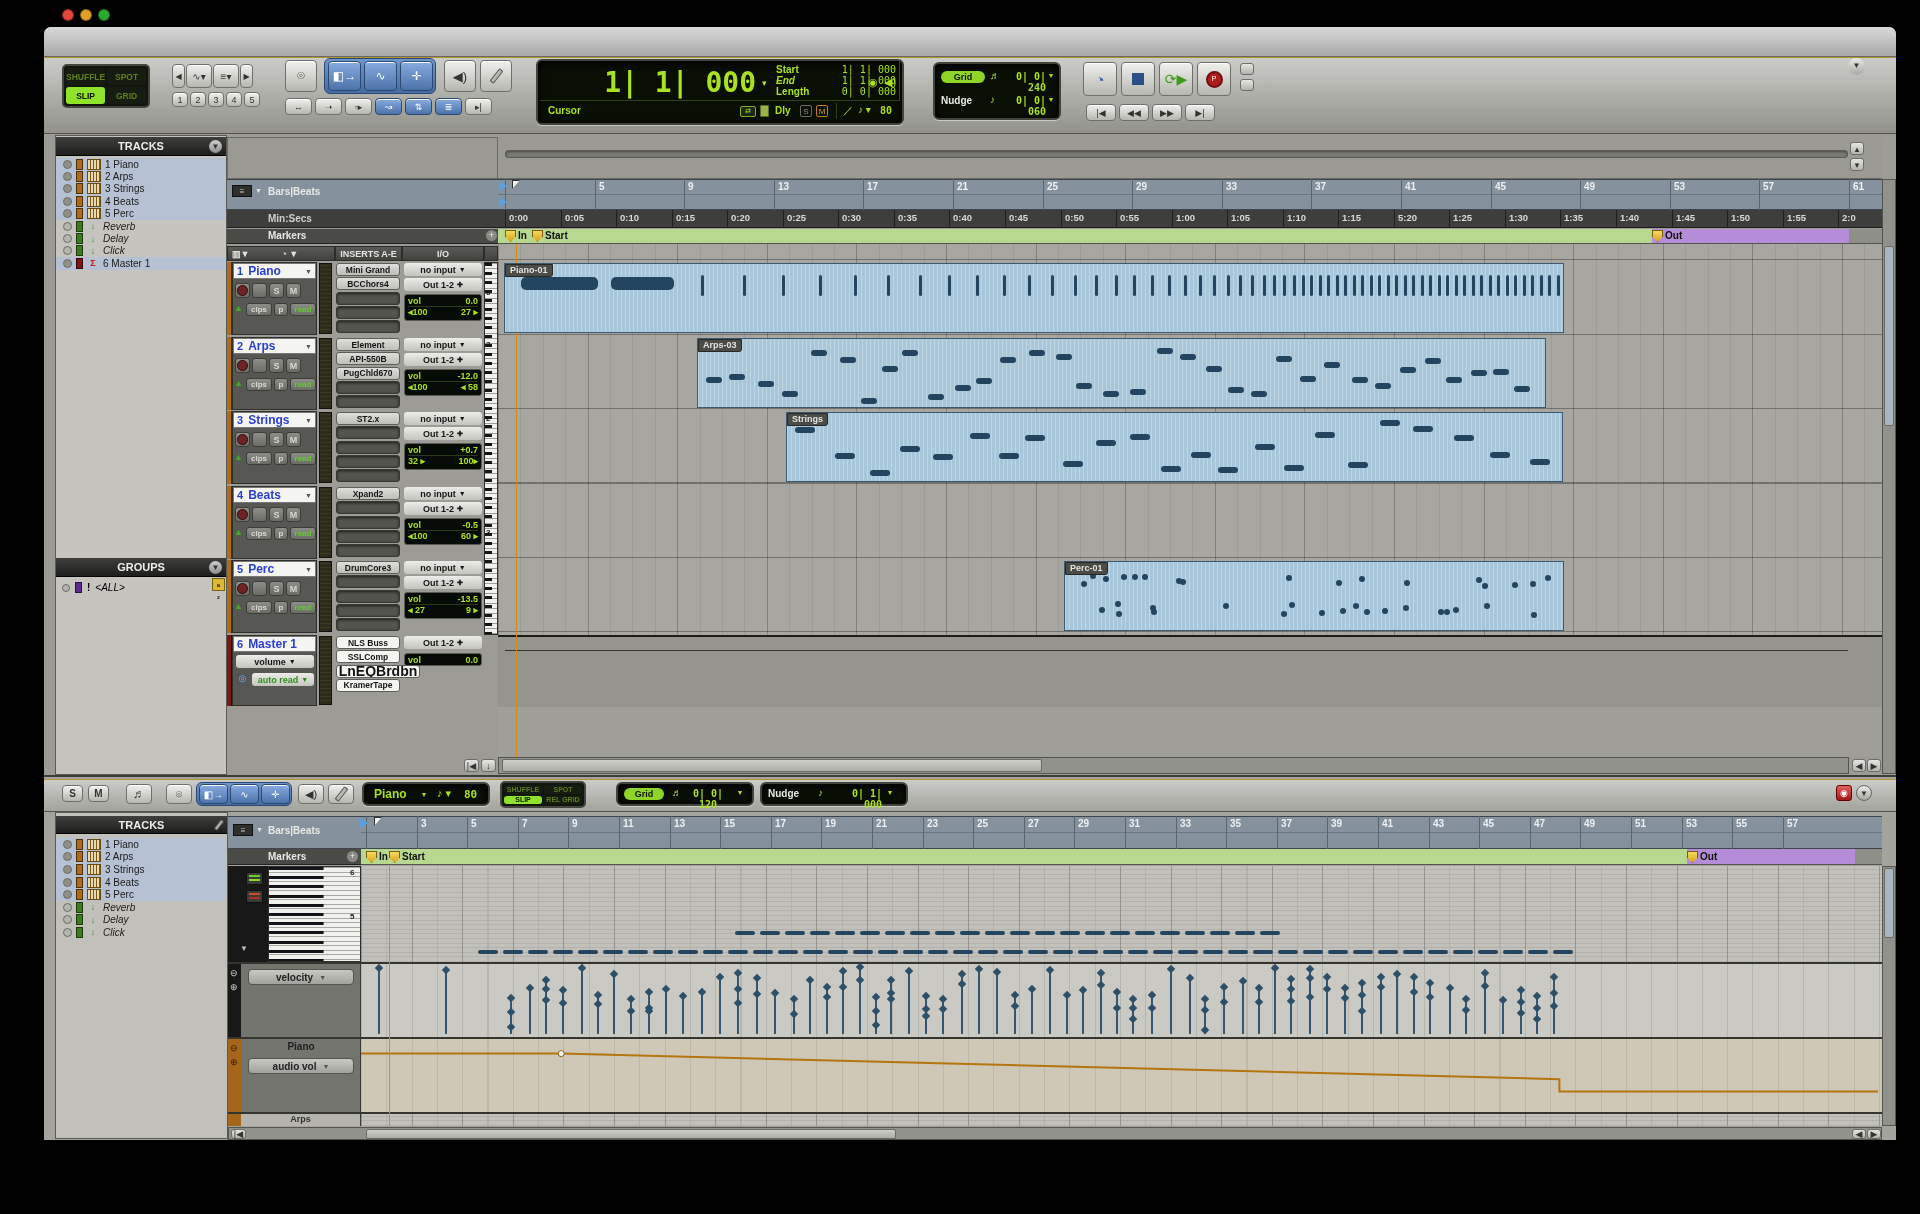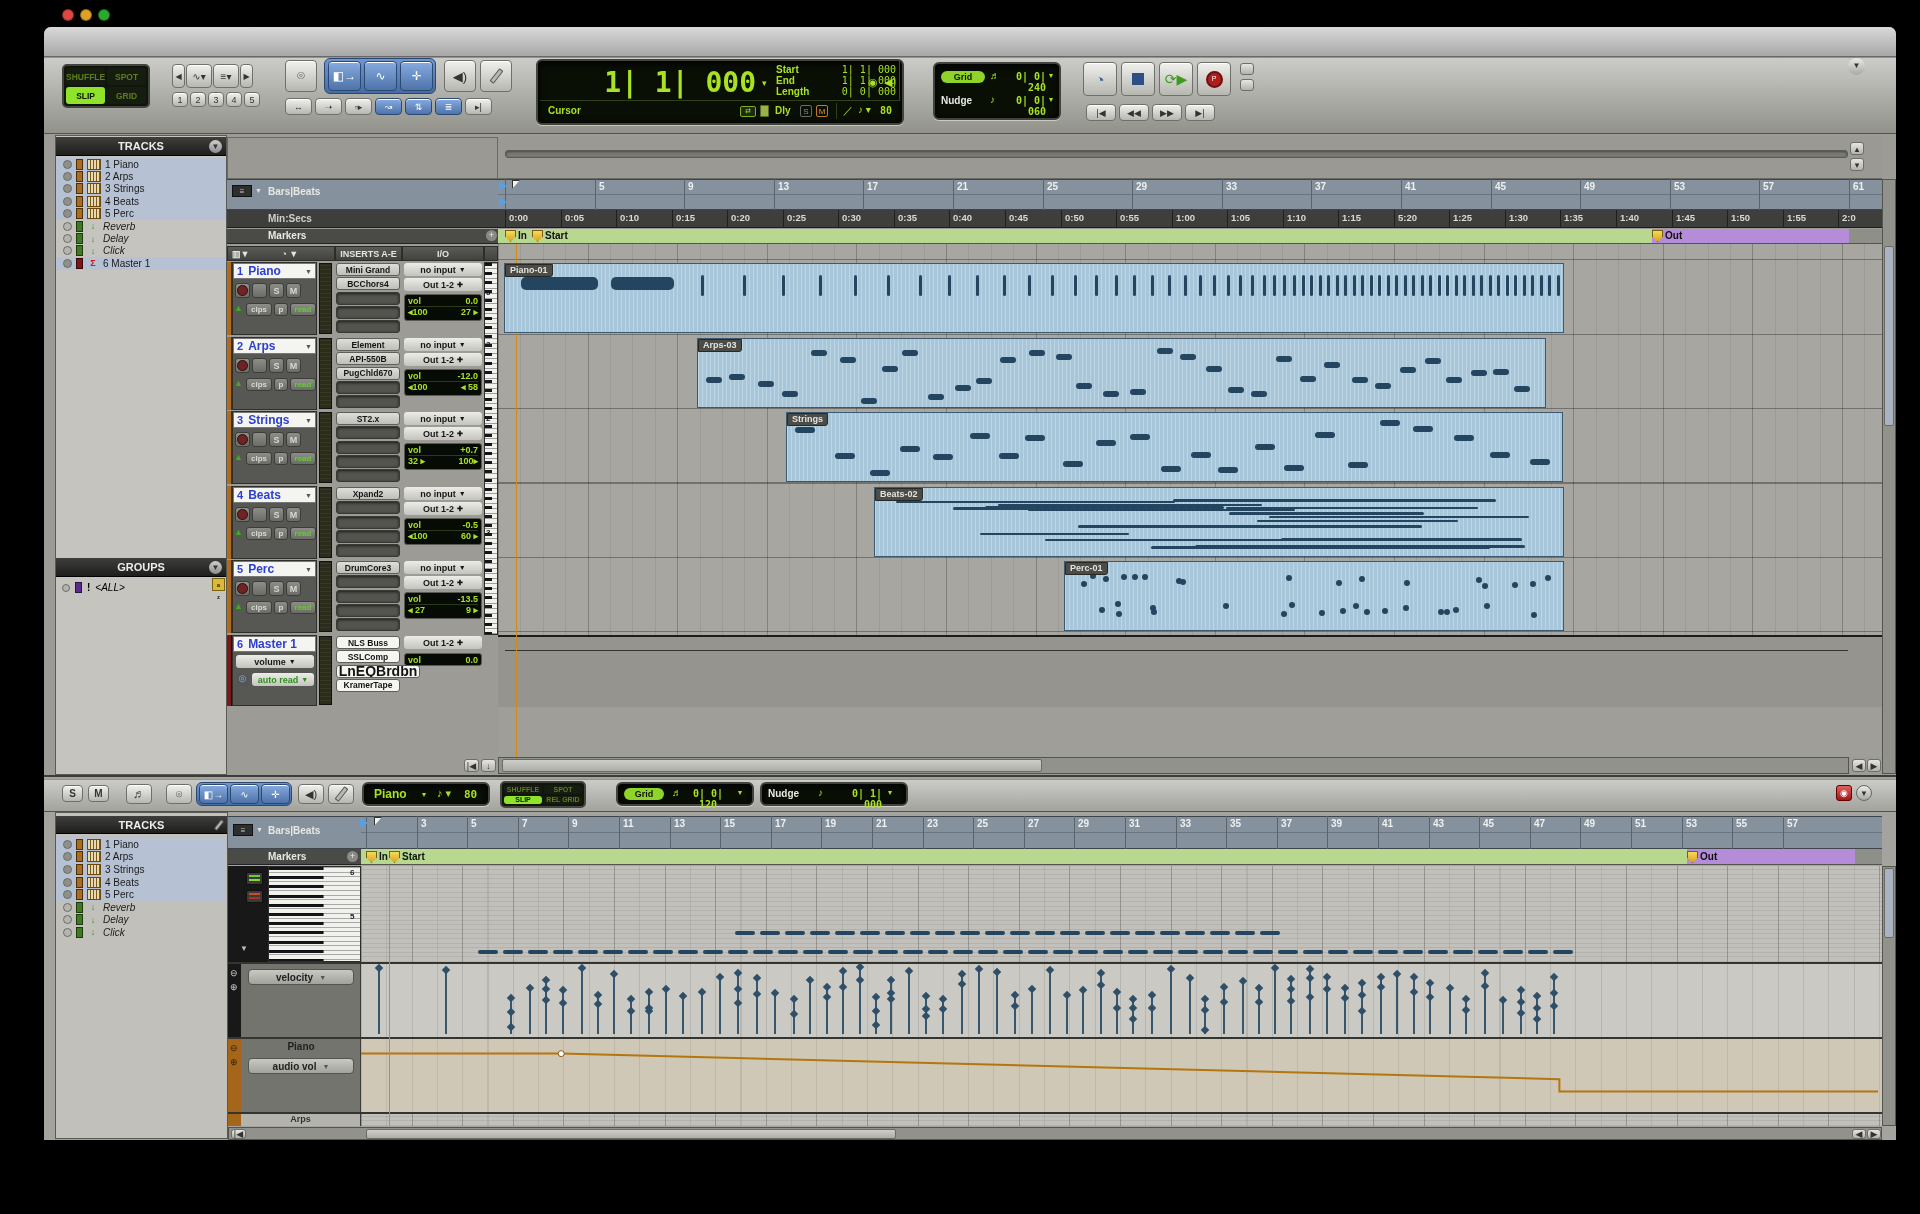--- a/index.html
+++ b/index.html
@@ -157,21 +157,21 @@
 
   <div class="a lcd" style="left:536px;top:59px;width:368px;height:66px;"></div>
   <div class="a g mono" style="left:556px;top:66px;width:200px;text-align:right;font-size:28px;font-weight:bold;">1| 1| 000</div>
   <div class="a g" style="left:762px;top:78px;font-size:9px;">▾</div>
   <div class="a" style="left:776px;top:64px;width:120px;">
     <div style="display:flex;justify-content:space-between;">
         <span class="g" style="font-size:10px;font-weight:bold;">Start</span>
         <span class="g mono" style="font-size:10px;">1| 1| 000</span>
       </div>
     <div style="display:flex;justify-content:space-between;">
-        <span class="g" style="font-size:10px;font-weight:bold;">End</span>
+        <span class="g" style="font-size:10px;font-weight:bold;font-style:italic;">End</span>
         <span class="g mono" style="font-size:10px;">1| 1| 000</span>
       </div>
     <div style="display:flex;justify-content:space-between;">
         <span class="g" style="font-size:10px;font-weight:bold;">Length</span>
         <span class="g mono" style="font-size:10px;">0| 0| 000</span>
       </div>
   </div>
   <div class="a" style="left:899px;top:60px;width:1px;height:40px;background:#3a4a20;"></div>
   <div class="a g" style="left:868px;top:76px;font-size:11px;">◉</div>
   <div class="a g" style="left:884px;top:76px;font-size:11px;">◀)</div>
@@ -906,39 +906,20 @@
       <div class="nt" style="left: 468.352px; top: 31.2186px; width: 20px; height: 6px; border-radius: 3px;"></div>
       <div class="nt" style="left: 497.138px; top: 51.6837px; width: 20px; height: 6px; border-radius: 3px;"></div>
       <div class="nt" style="left: 527.749px; top: 18.9567px; width: 20px; height: 6px; border-radius: 3px;"></div>
       <div class="nt" style="left: 561.031px; top: 48.8377px; width: 20px; height: 6px; border-radius: 3px;"></div>
       <div class="nt" style="left: 592.856px; top: 7.05656px; width: 20px; height: 6px; border-radius: 3px;"></div>
       <div class="nt" style="left: 625.594px; top: 12.8504px; width: 20px; height: 6px; border-radius: 3px;"></div>
       <div class="nt" style="left: 667.442px; top: 21.9946px; width: 20px; height: 6px; border-radius: 3px;"></div>
       <div class="nt" style="left: 702.659px; top: 39.0169px; width: 20px; height: 6px; border-radius: 3px;"></div>
       <div class="nt" style="left: 743.039px; top: 45.9389px; width: 20px; height: 6px; border-radius: 3px;"></div>
       <div class="tag">Strings</div>
-    </div>
-    <div class="a clip" style="left: 874px; top: 487px; width: 690px; height: 70px;">
-      <div class="nt" style="left: 110.388px; top: 18.152px; width: 238.905px; height: 2.5px;"></div>
-      <div class="nt" style="left: 169.555px; top: 50.6007px; width: 241.58px; height: 2.5px;"></div>
-      <div class="nt" style="left: 405.918px; top: 50.1679px; width: 240.963px; height: 2.5px;"></div>
-      <div class="nt" style="left: 393.502px; top: 27.5943px; width: 260.235px; height: 2.5px;"></div>
-      <div class="nt" style="left: 382.119px; top: 31.8133px; width: 201.037px; height: 2.5px;"></div>
-      <div class="nt" style="left: 319.957px; top: 57.1198px; width: 329.806px; height: 2.5px;"></div>
-      <div class="nt" style="left: 77.5592px; top: 19.2604px; width: 201.762px; height: 2.5px;"></div>
-      <div class="nt" style="left: 21.2123px; top: 12.9016px; width: 278.776px; height: 2.5px;"></div>
-      <div class="nt" style="left: 350.645px; top: 18.6598px; width: 252.588px; height: 2.5px;"></div>
-      <div class="nt" style="left: 122.74px; top: 15.7662px; width: 264.299px; height: 2.5px;"></div>
-      <div class="nt" style="left: 276.408px; top: 58.201px; width: 338.839px; height: 2.5px;"></div>
-      <div class="nt" style="left: 105.403px; top: 44.5094px; width: 148.573px; height: 2.5px;"></div>
-      <div class="nt" style="left: 354.042px; top: 24.398px; width: 194.856px; height: 2.5px;"></div>
-      <div class="nt" style="left: 298.146px; top: 11.4272px; width: 322.729px; height: 2.5px;"></div>
-      <div class="nt" style="left: 152.73px; top: 20.9897px; width: 266.858px; height: 2.5px;"></div>
-      <div class="nt" style="left: 203.464px; top: 37.2449px; width: 343.668px; height: 2.5px;"></div>
-      <div class="tag">Beats-02</div>
     </div>
     <div class="a clip" style="left: 1064px; top: 561px; width: 500px; height: 70px;">
       <div class="nt" style="left: 223.966px; top: 39.9663px; width: 6px; height: 6px; border-radius: 50%;"></div>
       <div class="nt" style="left: 288.247px; top: 41.1157px; width: 6px; height: 6px; border-radius: 50%;"></div>
       <div class="nt" style="left: 299.348px; top: 46.6123px; width: 6px; height: 6px; border-radius: 50%;"></div>
       <div class="nt" style="left: 34.4464px; top: 45.1844px; width: 6px; height: 6px; border-radius: 50%;"></div>
       <div class="nt" style="left: 216.39px; top: 48.8257px; width: 6px; height: 6px; border-radius: 50%;"></div>
       <div class="nt" style="left: 84.9398px; top: 43.223px; width: 6px; height: 6px; border-radius: 50%;"></div>
       <div class="nt" style="left: 56.3157px; top: 11.6388px; width: 6px; height: 6px; border-radius: 50%;"></div>
       <div class="nt" style="left: 373.003px; top: 46.5166px; width: 6px; height: 6px; border-radius: 50%;"></div>

